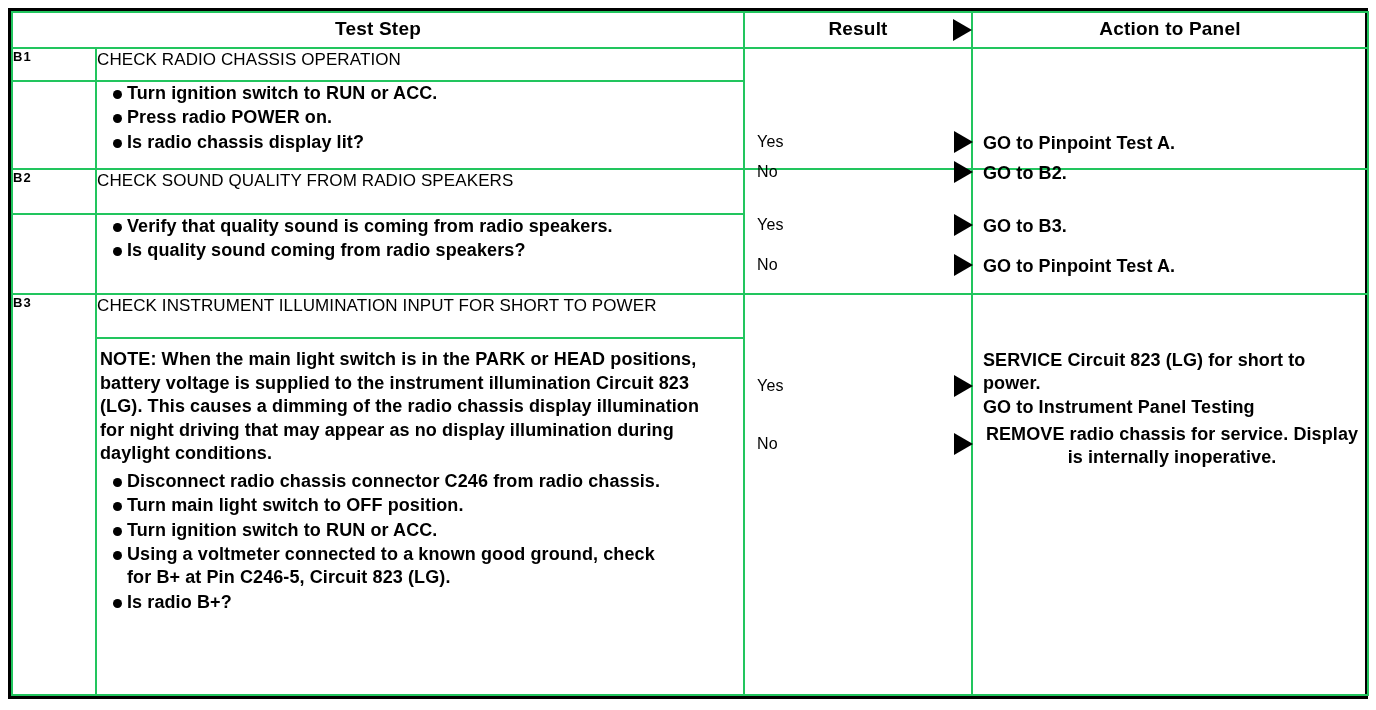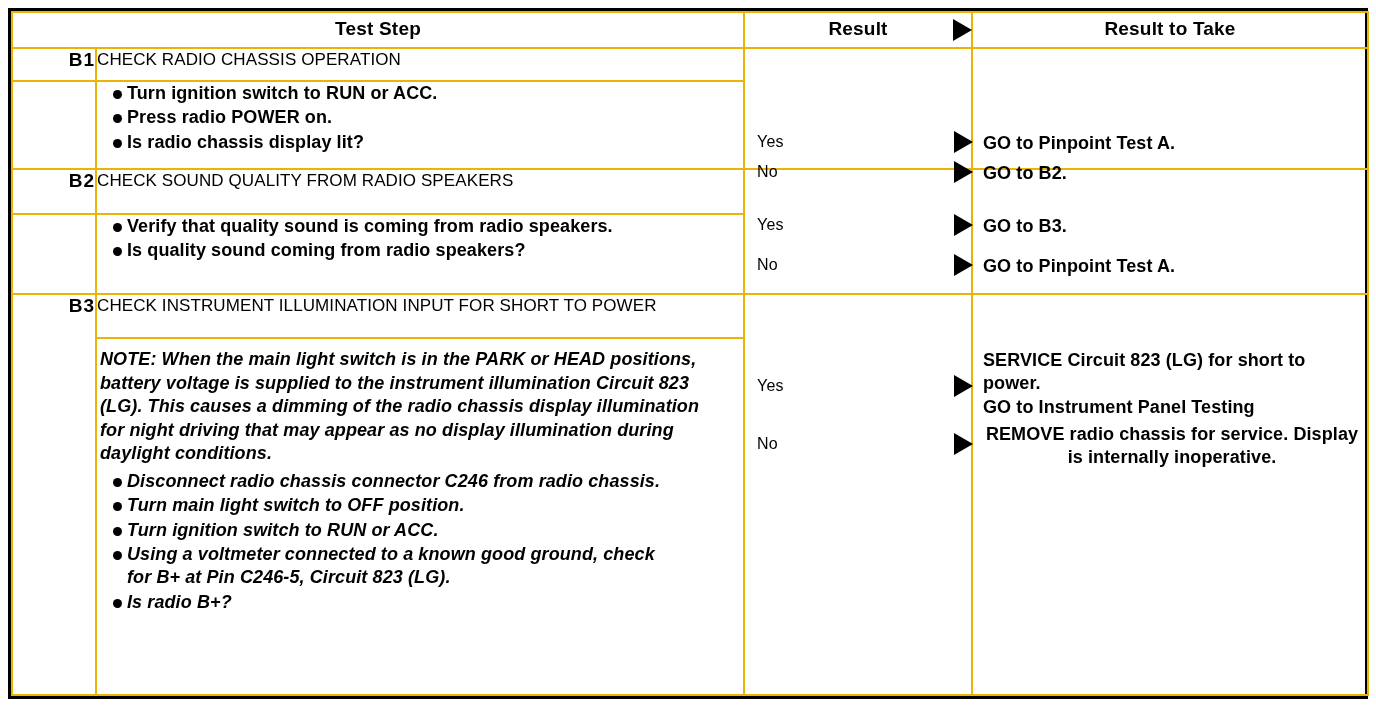--- a/index.html
+++ b/index.html
@@ -36,21 +36,21 @@
   }
 
   .tbl table {
     width: 100%;
     height: 100%;
     border-collapse: collapse;
     table-layout: fixed;
   }
 
   .tbl td, .tbl th {
-    border: 2px solid #eab308;
+    border: 2px solid #22c55e;
     padding: 0;
     vertical-align: top;
     box-sizing: border-box;
   }
 
   
   col.c-id   { width: 84px; }
   col.c-step { width: 648px; }
   col.c-res  { width: 228px; }
   col.c-act  { width: 396px; }
@@ -65,23 +65,23 @@
     vertical-align: middle;
     position: relative;
   }
   .hdr-inner {
     display: block;
     line-height: 32px;
   }
 
   
   .idcell {
-    text-align: right;
-    font-weight: bold;
-    font-size: 19px;
+    text-align: left;
+    font-weight: bold;
+    font-size: 13px;
     letter-spacing: 1px;
     padding-top: 5px;
   }
 
   
   .titlecell {
     font-size: 17px;
     line-height: 1.30;
     padding: 5px 6px 4px 10px;
     letter-spacing: .1px;
@@ -188,21 +188,21 @@
 
         <tr>
           <th class="hdr" colspan="2">
             <span class="hdr-inner">Test Step</span>
           </th>
           <th class="hdr">
             <span class="hdr-inner">Result</span>
             <span class="tri"></span>
           </th>
           <th class="hdr">
-            <span class="hdr-inner">Result to Take</span>
+            <span class="hdr-inner">Action to Panel</span>
           </th>
         </tr>
 
         <tr>
           <td class="idcell" style="height:33px;">B1</td>
           <td class="titlecell">CHECK RADIO CHASSIS OPERATION</td>
 
           <td class="rescell" rowspan="2" style="position:relative;">
             <div style="position:absolute;left:0;right:0;top:78px;">
               <div class="res-row">
@@ -311,21 +311,21 @@
               <span class="act-line">SERVICE Circuit 823 (LG) for short to power.</span>
               <span class="act-line">GO to Instrument Panel Testing</span>
             </div>
             <div class="act-row" style="top:128px;text-align:center;">
               <span class="act-line">REMOVE radio chassis for service. Display is internally inoperative.</span>
             </div>
           </td>
         </tr>
 
         <tr>
-          <td class="bodycell" style="padding-top:9px;font-style:italic;">
+          <td class="bodycell" style="padding-top:9px;">
             <p class="note">NOTE: When the main light switch is in the PARK or HEAD positions, battery voltage is supplied to the instrument illumination Circuit 823 (LG). This causes a dimming of the radio chassis display illumination for night driving that may appear as no display illumination during daylight conditions.</p>
             <ul class="bullets">
               <li style="padding-right:80px;">
                 <span class="bdot"></span>
                 <span>Disconnect radio chassis connector C246 from radio chassis.</span>
               </li>
               <li>
                 <span class="bdot"></span>
                 <span>Turn main light switch to OFF position.</span>
               </li>

